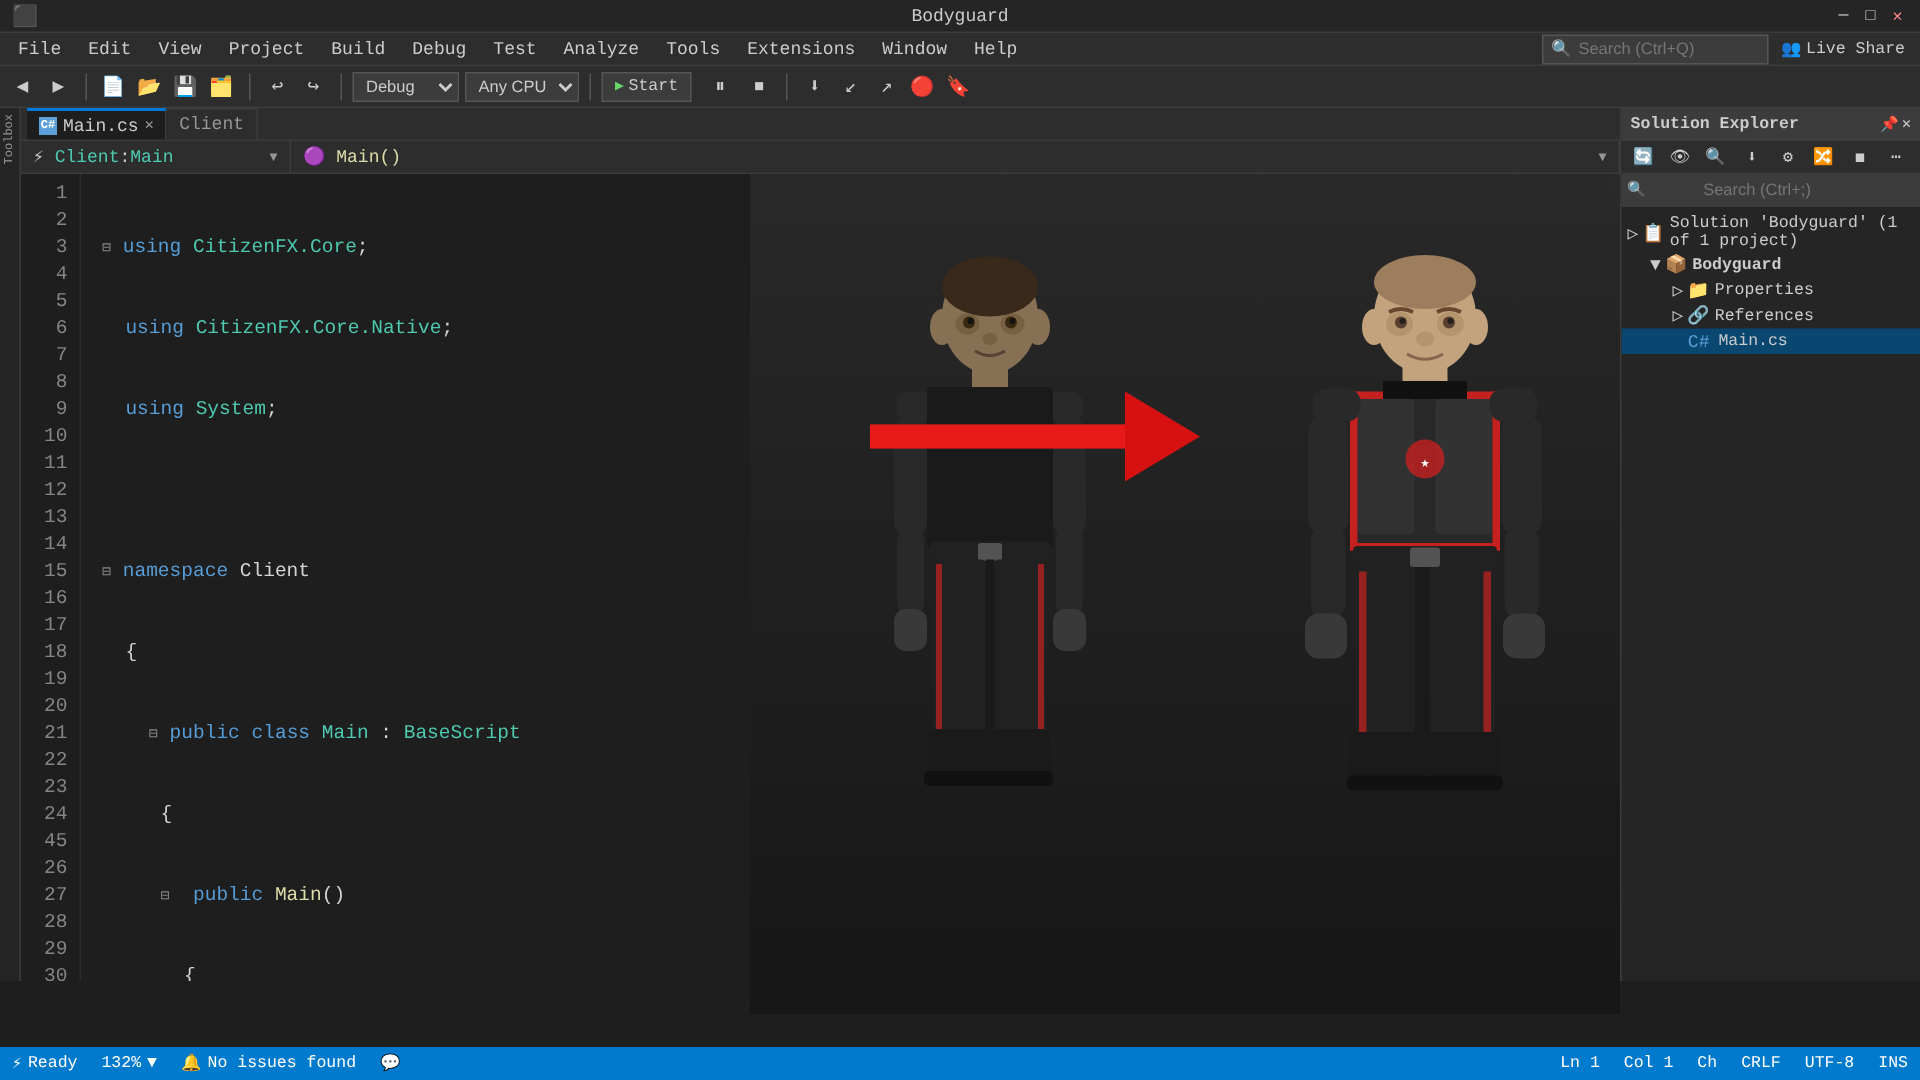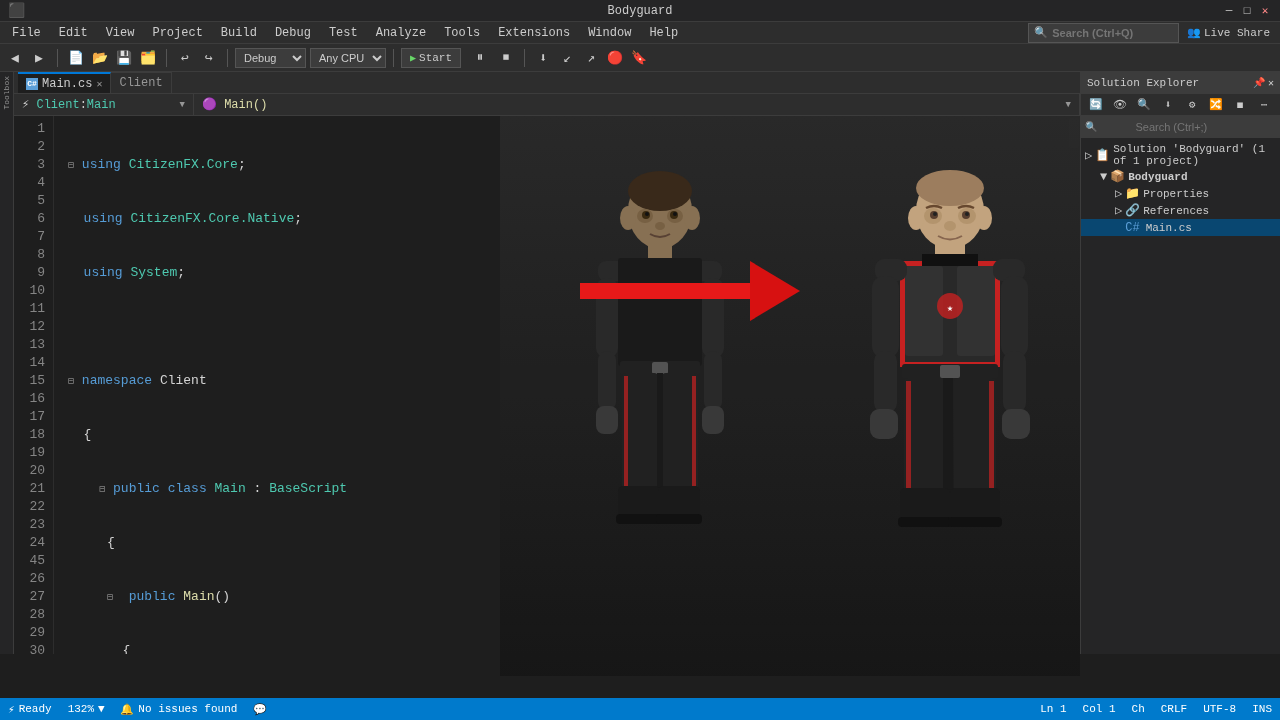--- a/index.html
+++ b/index.html
@@ -275,20 +275,21 @@
     #solution-explorer-header {
       height: 22px;
       background: #3c3c3c;
       display: flex;
       align-items: center;
       justify-content: space-between;
       padding: 0 6px;
       font-size: 11px;
       color: #cccccc;
       flex-shrink: 0;
+      font-weight: bold;
     }
     #solution-explorer-toolbar {
       height: 22px;
       background: #2d2d2d;
       display: flex;
       align-items: center;
       padding: 0 4px;
       gap: 2px;
       border-bottom: 1px solid #3c3c3c;
       flex-shrink: 0;
@@ -401,21 +402,21 @@
   <div class="menu-item">Debug</div>
   <div class="menu-item">Test</div>
   <div class="menu-item">Analyze</div>
   <div class="menu-item">Tools</div>
   <div class="menu-item">Extensions</div>
   <div class="menu-item">Window</div>
   <div class="menu-item">Help</div>
 
   <div style="margin-left:auto; display:flex; align-items:center; background:#3c3c3c; border:1px solid #555; height:20px; padding:0 6px; gap:4px;">
     <span style="color:#969696; font-size:11px;">🔍</span>
-    <input type="text" style="background: transparent; border: none; color: rgb(204, 204, 204); font-size: 11px; width: 120px; outline: none; font-weight: bold;" placeholder="Search (Ctrl+Q)">
+    <input type="text" style="background: transparent; border: none; color: rgb(204, 204, 204); font-size: 11px; width: 120px; outline: none;" placeholder="Search (Ctrl+Q)">
   </div>
   <div class="live-share-btn">
     <span>👥</span>
     <span>Live Share</span>
   </div>
 </div>
 
 <div id="toolbar">
   <div class="toolbar-group">
     <div class="toolbar-btn">◀</div>

